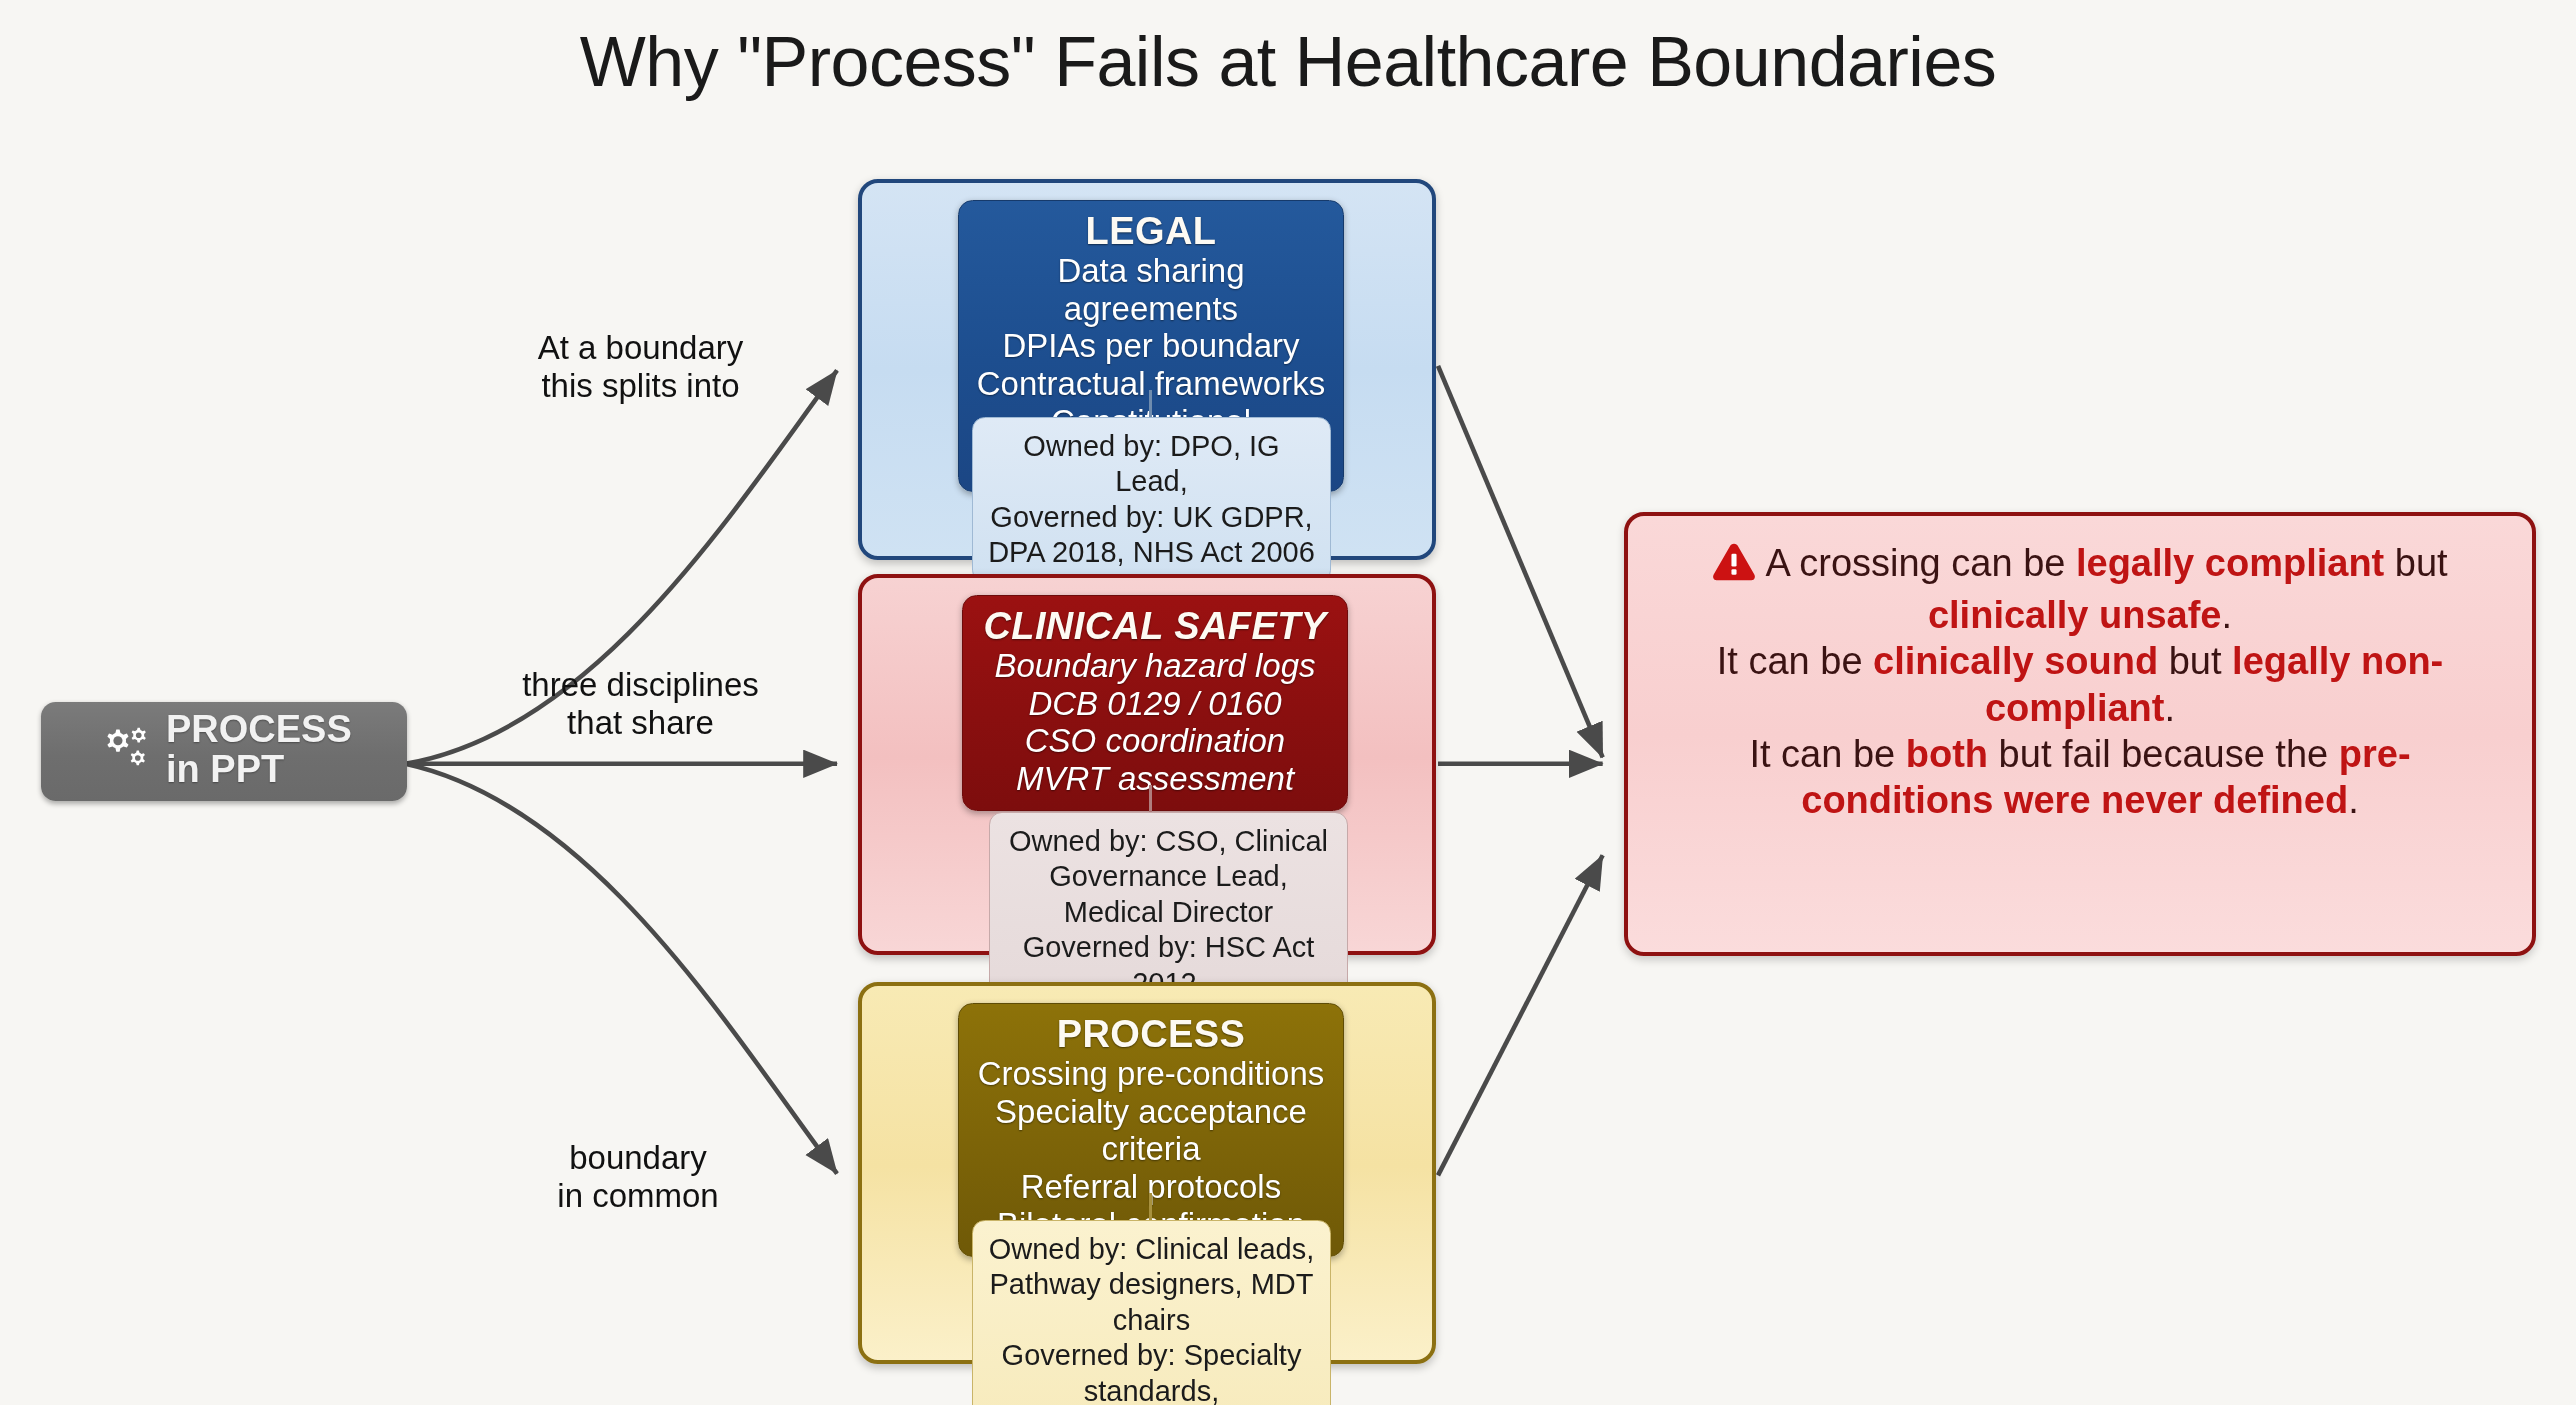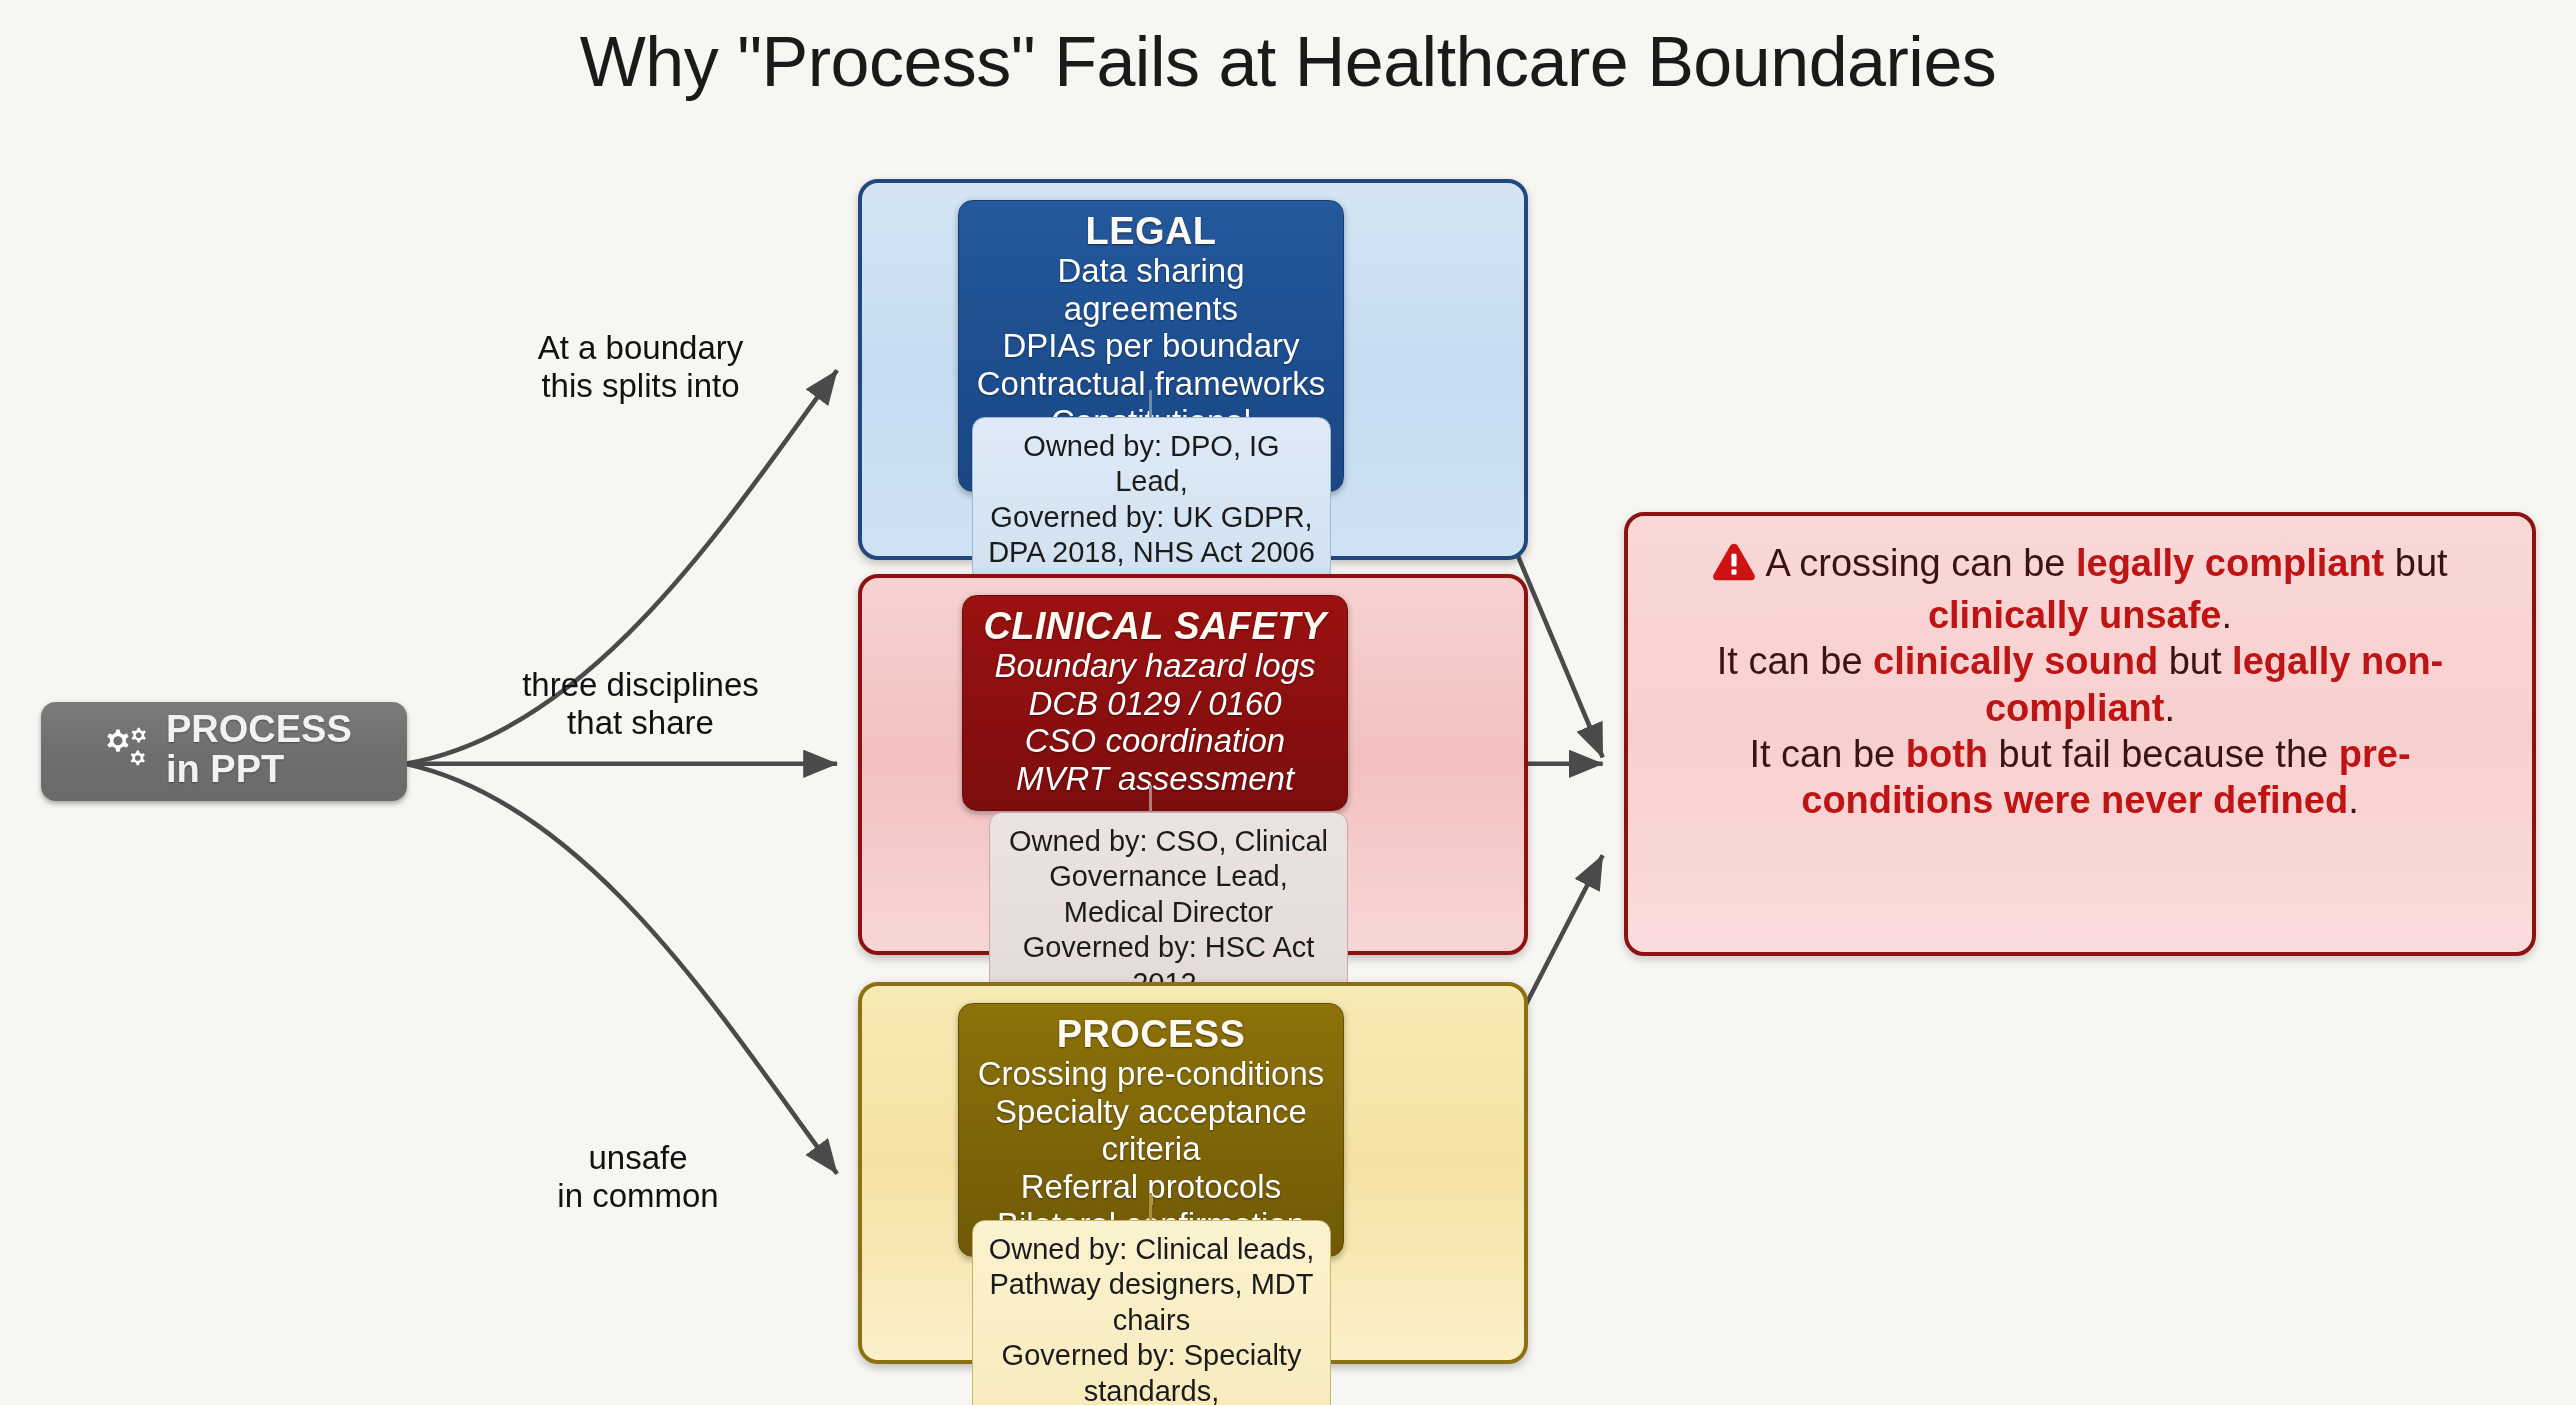--- a/index.html
+++ b/index.html
@@ -40,21 +40,21 @@
   #process-chip .chip-text{
     color:#f2f2f2;font-size:38px;font-weight:bold;line-height:1.05;
     text-shadow:0 0.9px 1.8px rgba(0,0,0,.35);
     text-align:left;
   }
   .gear-ico{display:block;}
 
   
   .card{
     position:absolute;
-    left:858px;width:670px;
+    left:858px;width:578px;
     border-radius:20px;
     box-sizing:border-box;
     box-shadow:0 3.7px 8.2px rgba(0,0,0,.22);
   }
   .card .hdr{
     position:absolute;
     border-radius:14.6px;
     box-sizing:border-box;
     text-align:center;
     padding:9.1px 12.8px 12.8px 12.8px;
@@ -269,21 +269,21 @@
 
   <div class="edge-label" id="lbl-top">
     <div>At a boundary</div>
     <div>this splits into</div>
   </div>
   <div class="edge-label" id="lbl-mid">
     <div>three disciplines</div>
     <div>that share</div>
   </div>
   <div class="edge-label" id="lbl-bot">
-    <div>unsafe</div>
+    <div>boundary</div>
     <div>in common</div>
   </div>
 
   <div id="conclusion">
     <p>
       <span class="warn-wrap">
         <svg width="44" height="40" viewBox="0 0 48 44" aria-hidden="true">
           <path d="M24,2 C26.2,2 27.6,3.2 28.6,5.0 L46.2,35.6 C47.2,37.4 47.3,39.2 46.2,40.6 C45.2,41.9 43.8,42 42,42 L6,42 C4.2,42 2.8,41.9 1.8,40.6 C0.7,39.2 0.8,37.4 1.8,35.6 L19.4,5.0 C20.4,3.2 21.8,2 24,2 Z" fill="#cc1212"></path>
           <rect x="21.2" y="13" width="5.6" height="14" rx="1.4" fill="#ffffff"></rect>
           <rect x="21.2" y="30" width="5.6" height="6" rx="1.4" fill="#ffffff"></rect>

